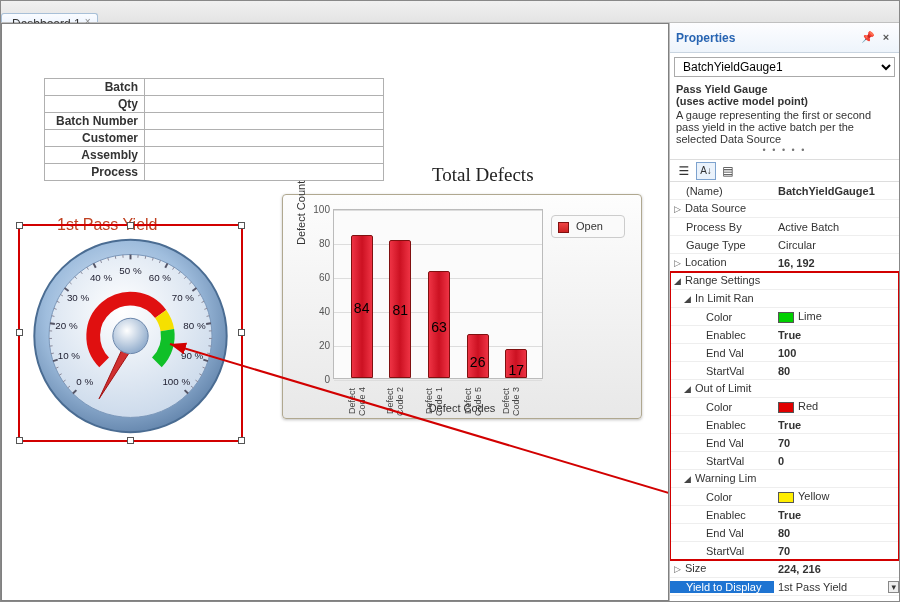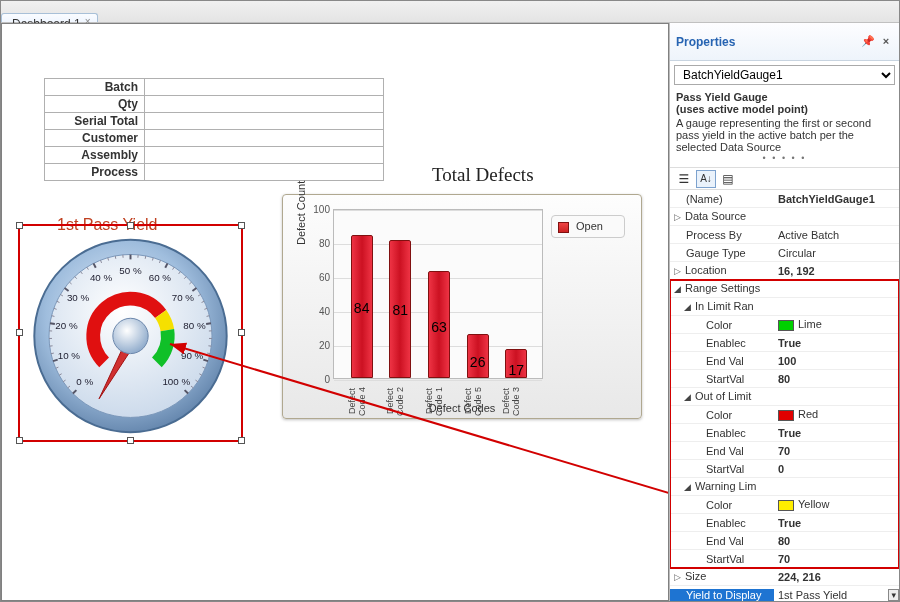--- a/index.html
+++ b/index.html
@@ -219,21 +219,21 @@
 
   
   .props {
     width: 230px;
     border-left: 1px solid #bbb;
     background: #fff;
     display: flex;
     flex-direction: column;
   }
   .props-header {
-    height: 38px;
+    height: 30px;
     background: linear-gradient(#fdfdff,#eef4fb);
     border-bottom: 1px solid #c8d4e0;
     display:flex; align-items:center;
     padding: 0 6px;
     color: #2764b2;
     font-weight: 600;
   }
   .props-header .spacer { flex:1; }
   .props-header .pin, .props-header .xbtn {
     width:14px; height:14px;
@@ -339,21 +339,21 @@
       <tbody>
           <tr>
             <td class="lbl">Batch</td>
             <td></td>
           </tr>
       <tr>
             <td class="lbl">Qty</td>
             <td></td>
           </tr>
       <tr>
-            <td class="lbl">Serial Total</td>
+            <td class="lbl">Batch Number</td>
             <td></td>
           </tr>
       <tr>
             <td class="lbl">Customer</td>
             <td></td>
           </tr>
       <tr>
             <td class="lbl">Assembly</td>
             <td></td>
           </tr>

